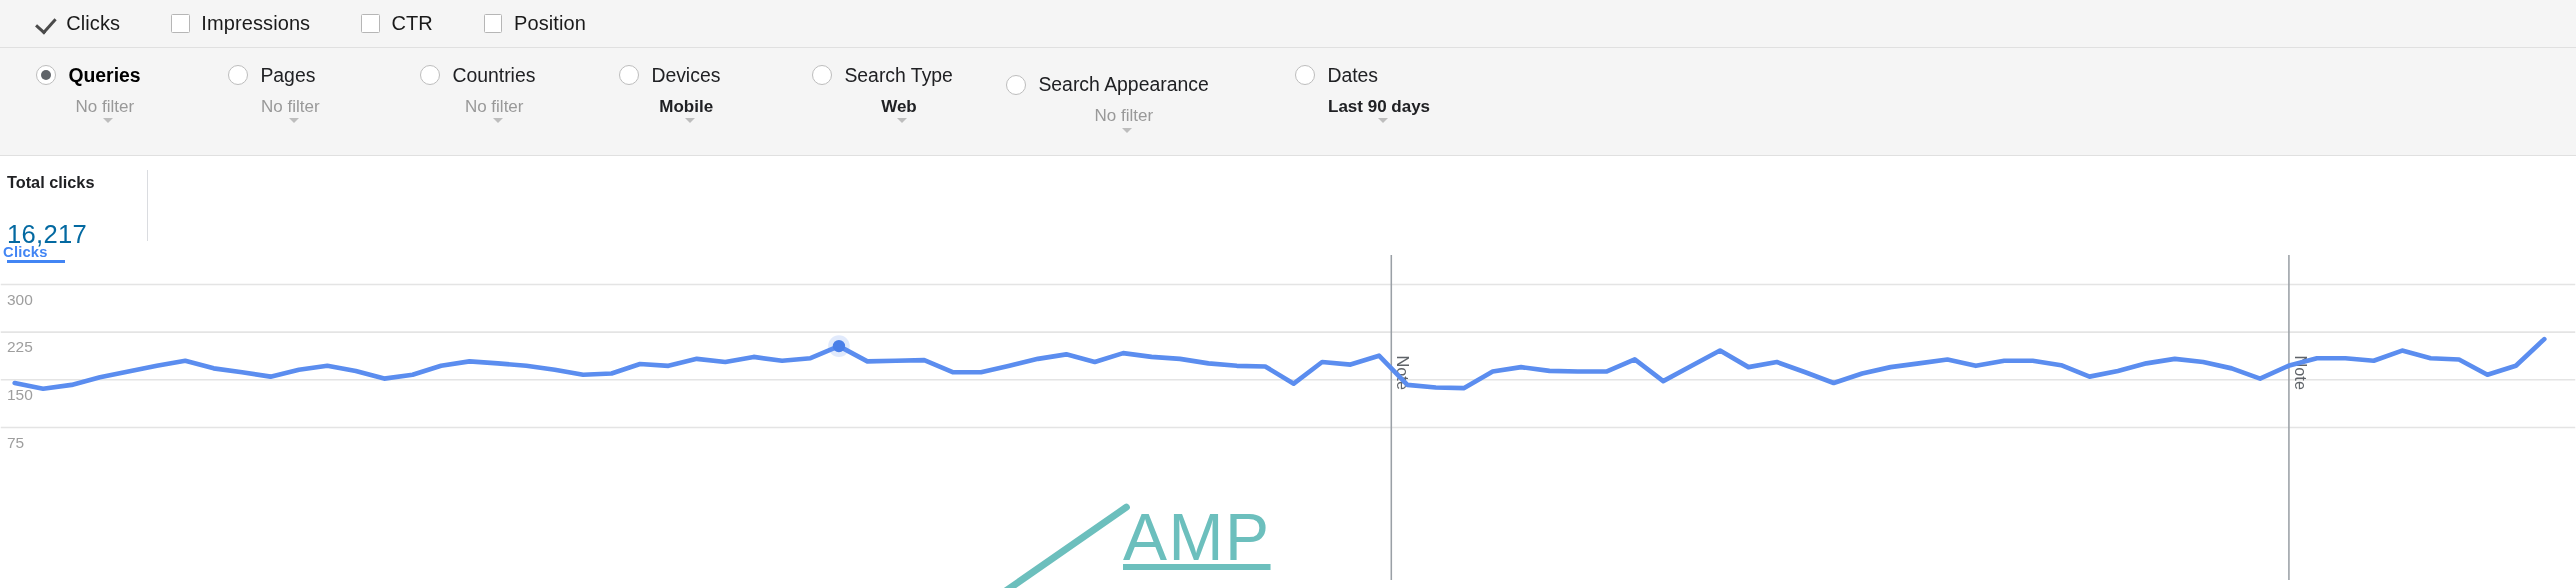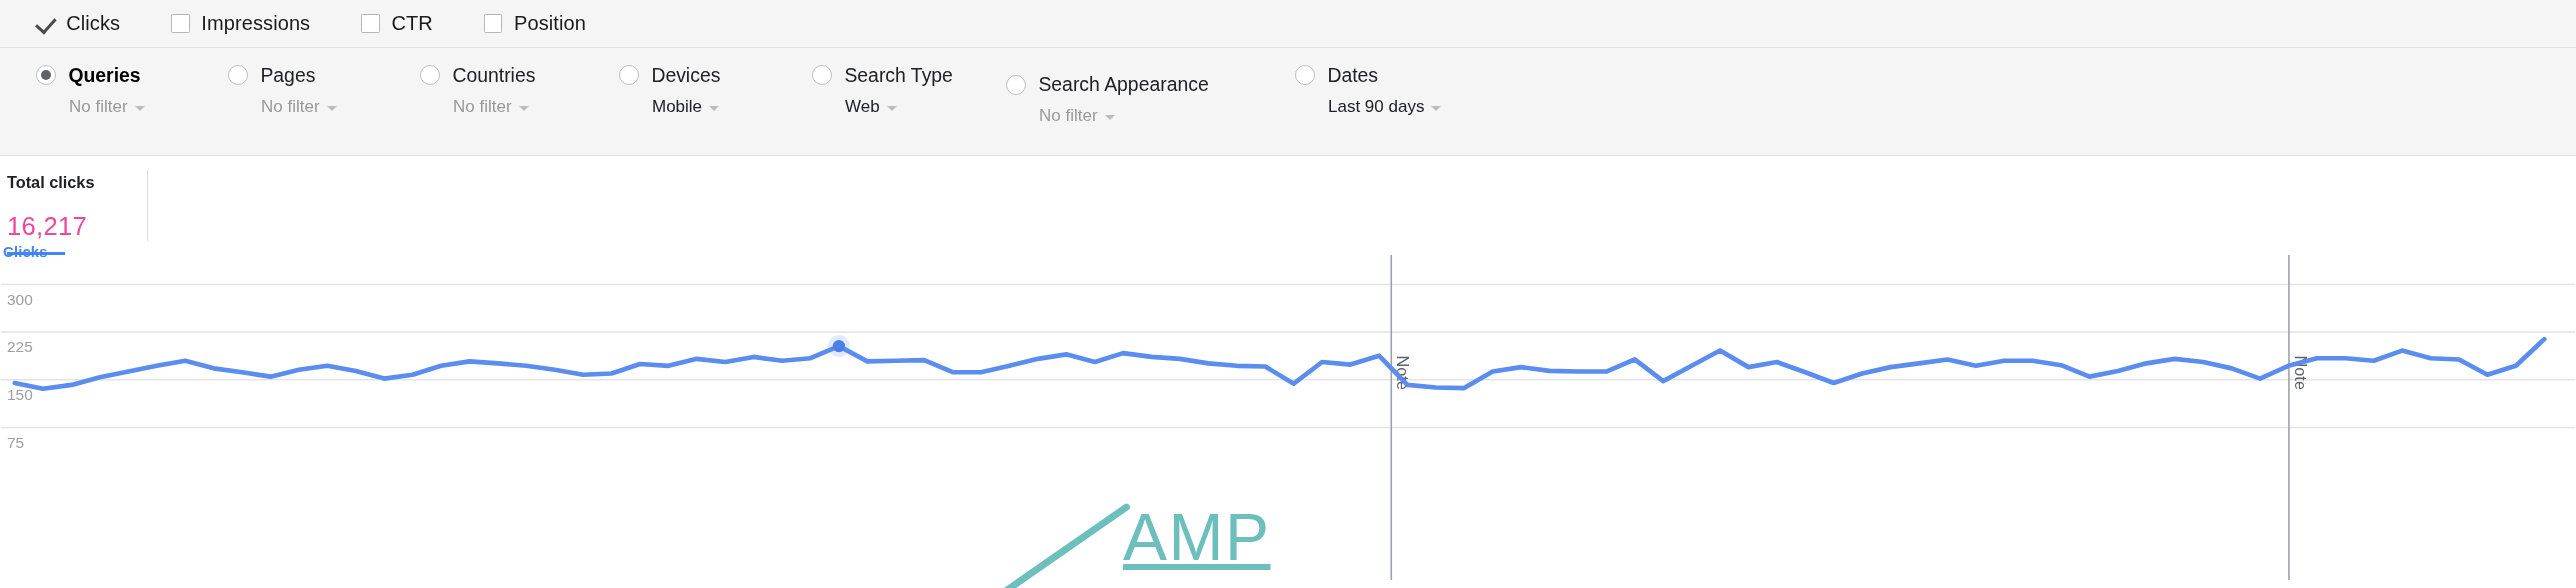--- a/index.html
+++ b/index.html
@@ -46,37 +46,37 @@
   }
   .radio.sel:after{
     content:"";position:absolute;left:50%;top:50%;
     width:10px;height:10px;margin:-5px 0 0 -5px;
     border-radius:50%;background:#5f6368;
   }
   .f-name{font-size:19.4px;color:#202124;white-space:nowrap;}
   .f-name.on{font-weight:bold;color:#000;}
   .f-sub{
     font-size:17px;color:#999;margin-top:10px;margin-left:33px;white-space:nowrap;
-    display:flex;align-items:center;
-  }
-  .f-sub.on{color:#202124;font-weight:normal;}
+    display:flex;align-items:center;flex-direction:column;
+  }
+  .f-sub.on{color:#202124;font-weight:bold;}
   .caret{
     display:inline-block;width:0;height:0;margin-left:7px;
     border-left:5.4px solid transparent;border-right:5.4px solid transparent;
     border-top:5.4px solid #bdbdbd;position:relative;top:1.5px;
   }
 
   
   .totals{
     height:99px;display:flex;align-items:flex-start;
     padding-left:7px;padding-top:17px;box-sizing:border-box;position:relative;
   }
   .tot-block{width:116px;}
   .tot-label{font-size:16.3px;font-weight:bold;color:#202124;}
-  .tot-value{font-size:25.6px;color:#ec4899;margin-top:20px;letter-spacing:0.3px;}
+  .tot-value{font-size:25.6px;color:#0369a1;margin-top:28px;letter-spacing:0.3px;}
   .tot-underline{width:58px;height:3.1px;background:#4285f4;margin-top:11px;}
   .tot-divider{
     position:absolute;left:147px;top:14px;width:0.8px;height:71px;background:#dadce0;
   }
 
   
   .chart-wrap{position:relative;height:325px;}
   .chart-legend{
     position:absolute;left:3.1px;top:-11px;
     font-size:14.7px;font-weight:bold;color:#4285f4;letter-spacing:0.2px;

